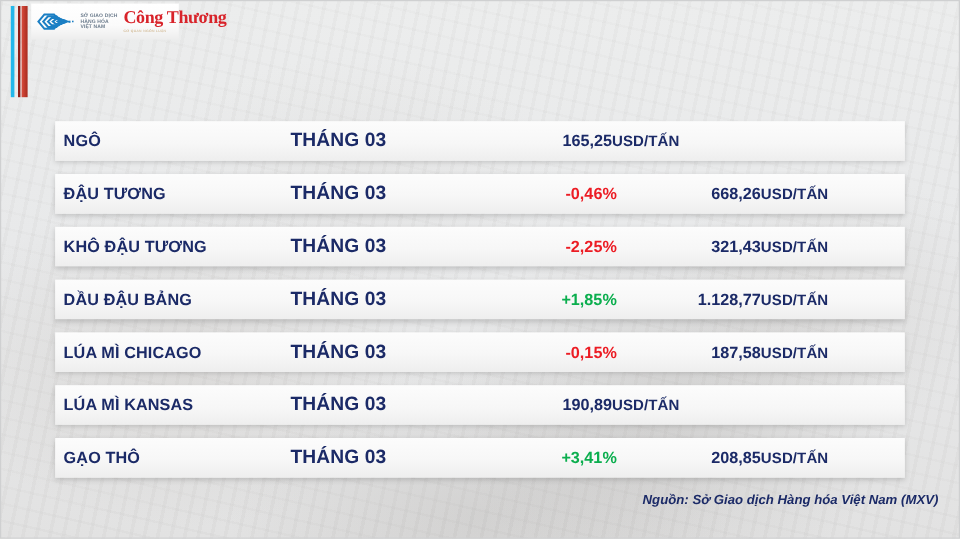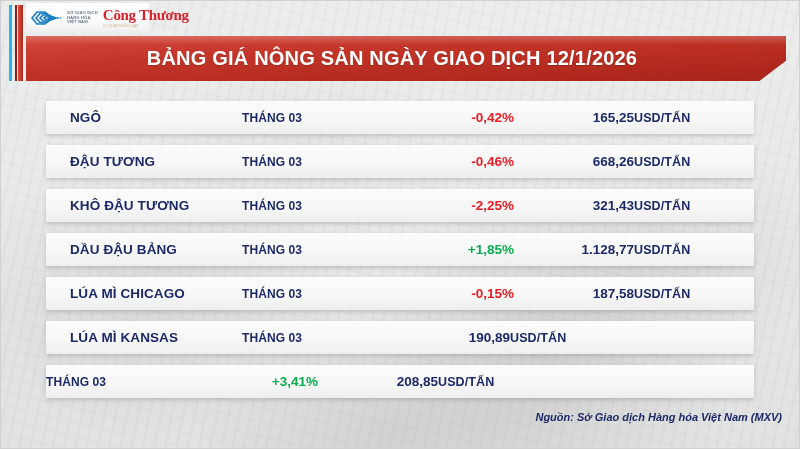--- a/index.html
+++ b/index.html
@@ -183,32 +183,32 @@
     height: 33px;
     margin-bottom: 11px;
     background: linear-gradient(180deg, #fcfcfc 0%, #f7f7f7 55%, #eeeeee 100%);
     box-shadow: 0 2px 4px rgba(90,90,90,0.26);
     display: flex;
     align-items: center;
     box-sizing: border-box;
   }
   .c-name {
     width: 196px;
-    padding-left: 24px;
+    padding-left: 7px;
     box-sizing: border-box;
     color: #1b2a67;
     font-size: 13.5px;
     font-weight: bold;
     white-space: nowrap;
     letter-spacing: 0.1px;
   }
   .c-month {
     width: 148px;
     color: #1b2a67;
-    font-size: 12px;
+    font-size: 16px;
     font-weight: bold;
     white-space: nowrap;
     letter-spacing: 0.1px;
   }
   .c-change {
     width: 124px;
     text-align: right;
     font-size: 13.5px;
     font-weight: bold;
     white-space: nowrap;
@@ -277,29 +277,25 @@
       <span>SỞ GIAO DỊCH</span><br>
       <span>HÀNG HÓA</span><br>
       <span>VIỆT NAM</span>
     </span>
     <span class="ct-logo">
       <span class="ct-name">Công Thương</span>
       <span class="ct-sub">CƠ QUAN NGÔN LUẬN</span>
     </span>
   </div>
 
-  <div class="title-banner">
-    <div class="title-text">BẢNG GIÁ NÔNG SẢN NGÀY GIAO DỊCH 12/1/2026</div>
-  </div>
 
   <div class="rows" id="rows">
       <div class="row">
         <div class="c-name">NGÔ</div>
         <div class="c-month">THÁNG 03</div>
-        <div class="c-change down">-0,42%</div>
         <div class="c-price">165,25</div>
         <div class="c-unit">USD/TẤN</div>
       </div>
       <div class="row">
         <div class="c-name">ĐẬU TƯƠNG</div>
         <div class="c-month">THÁNG 03</div>
         <div class="c-change down">-0,46%</div>
         <div class="c-price">668,26</div>
         <div class="c-unit">USD/TẤN</div>
       </div>
@@ -324,20 +320,21 @@
         <div class="c-price">187,58</div>
         <div class="c-unit">USD/TẤN</div>
       </div>
       <div class="row">
         <div class="c-name">LÚA MÌ KANSAS</div>
         <div class="c-month">THÁNG 03</div>
         <div class="c-price">190,89</div>
         <div class="c-unit">USD/TẤN</div>
       </div>
       <div class="row">
+        <div class="c-name">GẠO THÔ</div>
         <div class="c-month">THÁNG 03</div>
         <div class="c-change up">+3,41%</div>
         <div class="c-price">208,85</div>
         <div class="c-unit">USD/TẤN</div>
       </div>
     </div>
 
   <div class="source">Nguồn: Sở Giao dịch Hàng hóa Việt Nam (MXV)</div>
 
 </div>

